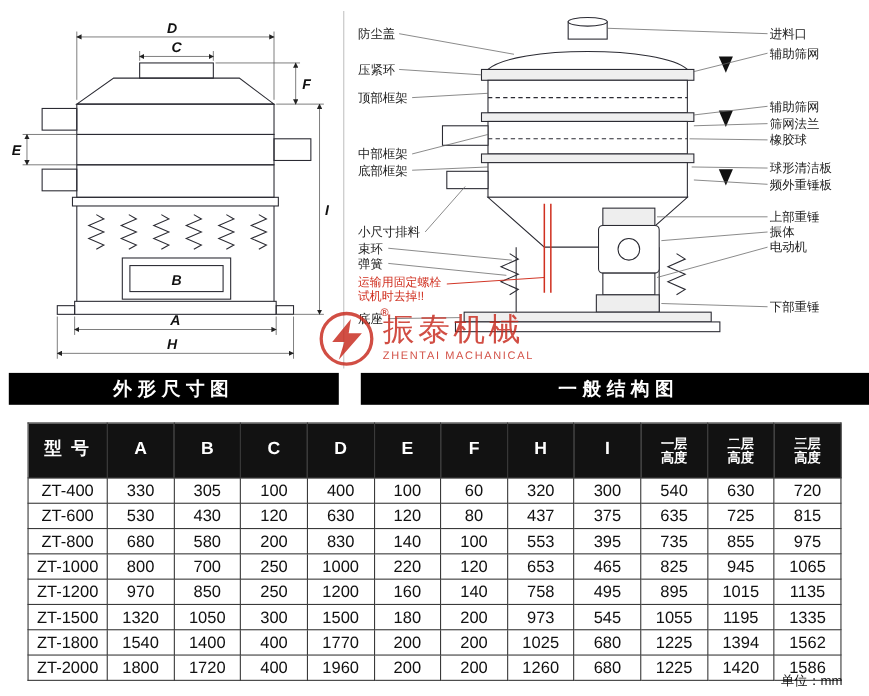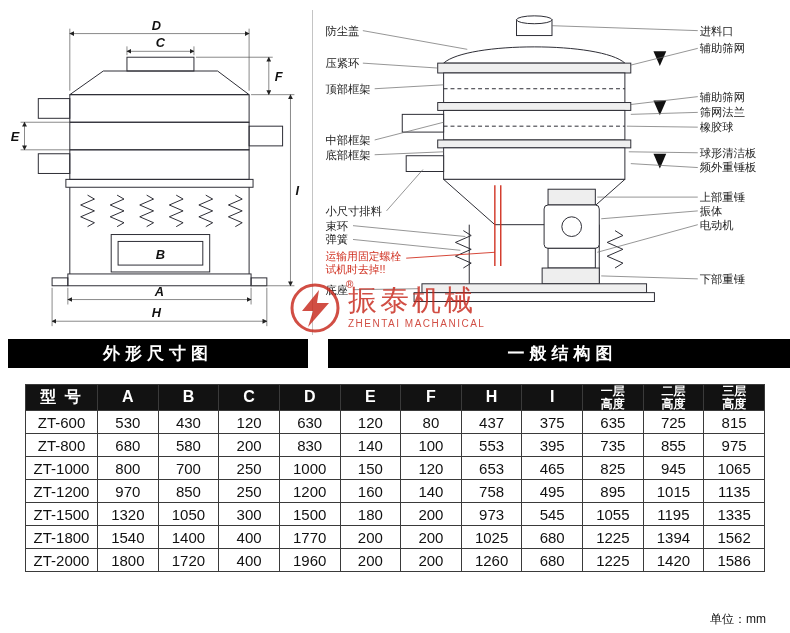--- a/index.html
+++ b/index.html
@@ -27,21 +27,21 @@
   .wm-textcol { position:relative; padding-top:4px; }
   .wm-reg { position:absolute; left:-2px; top:-2px; font-size:10px; color:#c8281c; font-weight:bold; }
   .wm-brand { font-size:29px; font-weight:normal; color:#c8281c; letter-spacing:3px; line-height:1.1;
               font-family:"Liberation Serif",serif; }
   .wm-sub { font-size:10px; color:#c8281c; letter-spacing:1.5px; margin-top:1px; }
 
   .spec-table-wrap { position:absolute; left:25px; top:384px; width:740px; }
   table { width:100%; border-collapse:collapse; table-layout:fixed; }
   th,td { border:1px solid #3a3a3a; text-align:center; vertical-align:middle; }
   thead th { background:#121212; color:#fff; font-weight:bold; font-size:16px;
-             white-space:pre-line; line-height:1.05; padding:0 0; }
+             white-space:pre-line; line-height:1.05; padding:12px 0; }
   thead th:first-child { width:72px; letter-spacing:2px; }
   thead th:nth-child(n+10) { font-size:12px; }
   tbody td { font-size:15px; height:23px; color:#111; background:#fff; padding:1px 0; }
   .unit-note { position:absolute; right:24px; top:611px; font-size:12px; color:#111; }
 
   text { font-family:"Liberation Sans",sans-serif; }
   .dimtext { font-family:"Liberation Serif",serif; font-style:italic; font-weight:bold; }
 </style>
 </head>
 <body>
@@ -245,20 +245,34 @@
             <th>一层
 高度</th>
             <th>二层
 高度</th>
             <th>三层
 高度</th>
           </tr>
       </thead>
       <tbody>
           <tr>
+            <td>ZT-400</td>
+            <td>330</td>
+            <td>305</td>
+            <td>100</td>
+            <td>400</td>
+            <td>100</td>
+            <td>60</td>
+            <td>320</td>
+            <td>300</td>
+            <td>540</td>
+            <td>630</td>
+            <td>720</td>
+          </tr>
+          <tr>
             <td>ZT-600</td>
             <td>530</td>
             <td>430</td>
             <td>120</td>
             <td>630</td>
             <td>120</td>
             <td>80</td>
             <td>437</td>
             <td>375</td>
             <td>635</td>
@@ -278,21 +292,21 @@
             <td>735</td>
             <td>855</td>
             <td>975</td>
           </tr>
           <tr>
             <td>ZT-1000</td>
             <td>800</td>
             <td>700</td>
             <td>250</td>
             <td>1000</td>
-            <td>150</td>
+            <td>220</td>
             <td>120</td>
             <td>653</td>
             <td>465</td>
             <td>825</td>
             <td>945</td>
             <td>1065</td>
           </tr>
           <tr>
             <td>ZT-1200</td>
             <td>970</td>

